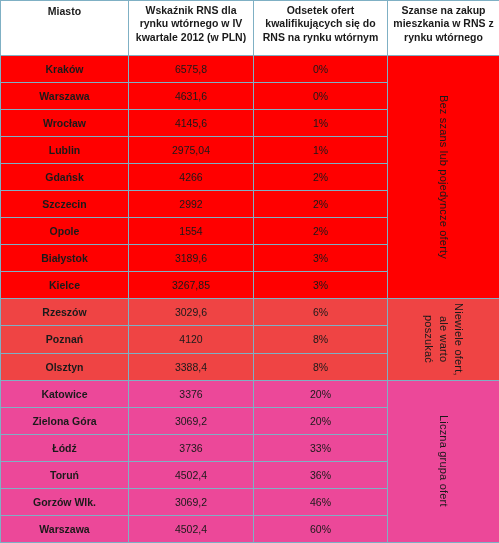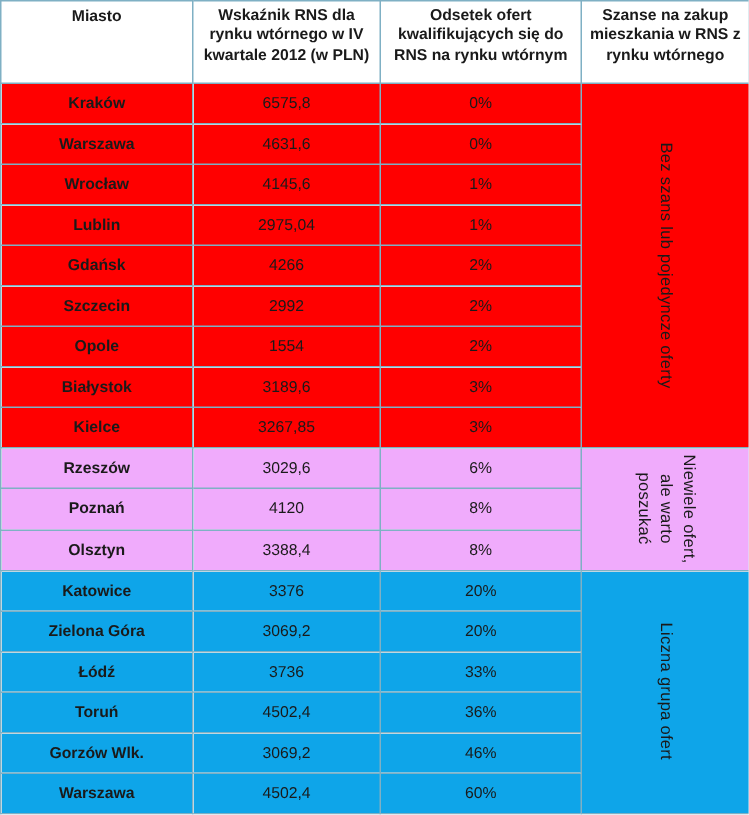--- a/index.html
+++ b/index.html
@@ -63,22 +63,22 @@
   td.city-cell {
     font-weight: bold;
   }
   td.value-cell,
   td.share-cell {
     font-weight: normal;
   }
 
   
   tr.band-red td    { background: #ff0000; }
-  tr.band-yellow td { background: #f0abfc; }
-  tr.band-green td  { background: #0ea5e9; }
+  tr.band-yellow td { background: #ef4444; }
+  tr.band-green td  { background: #ec4899; }
 
   
   td.chance-cell {
     padding: 0;
     vertical-align: middle;
     text-align: center;
     position: relative;
   }
   .vert-box {
     width: 100%;

